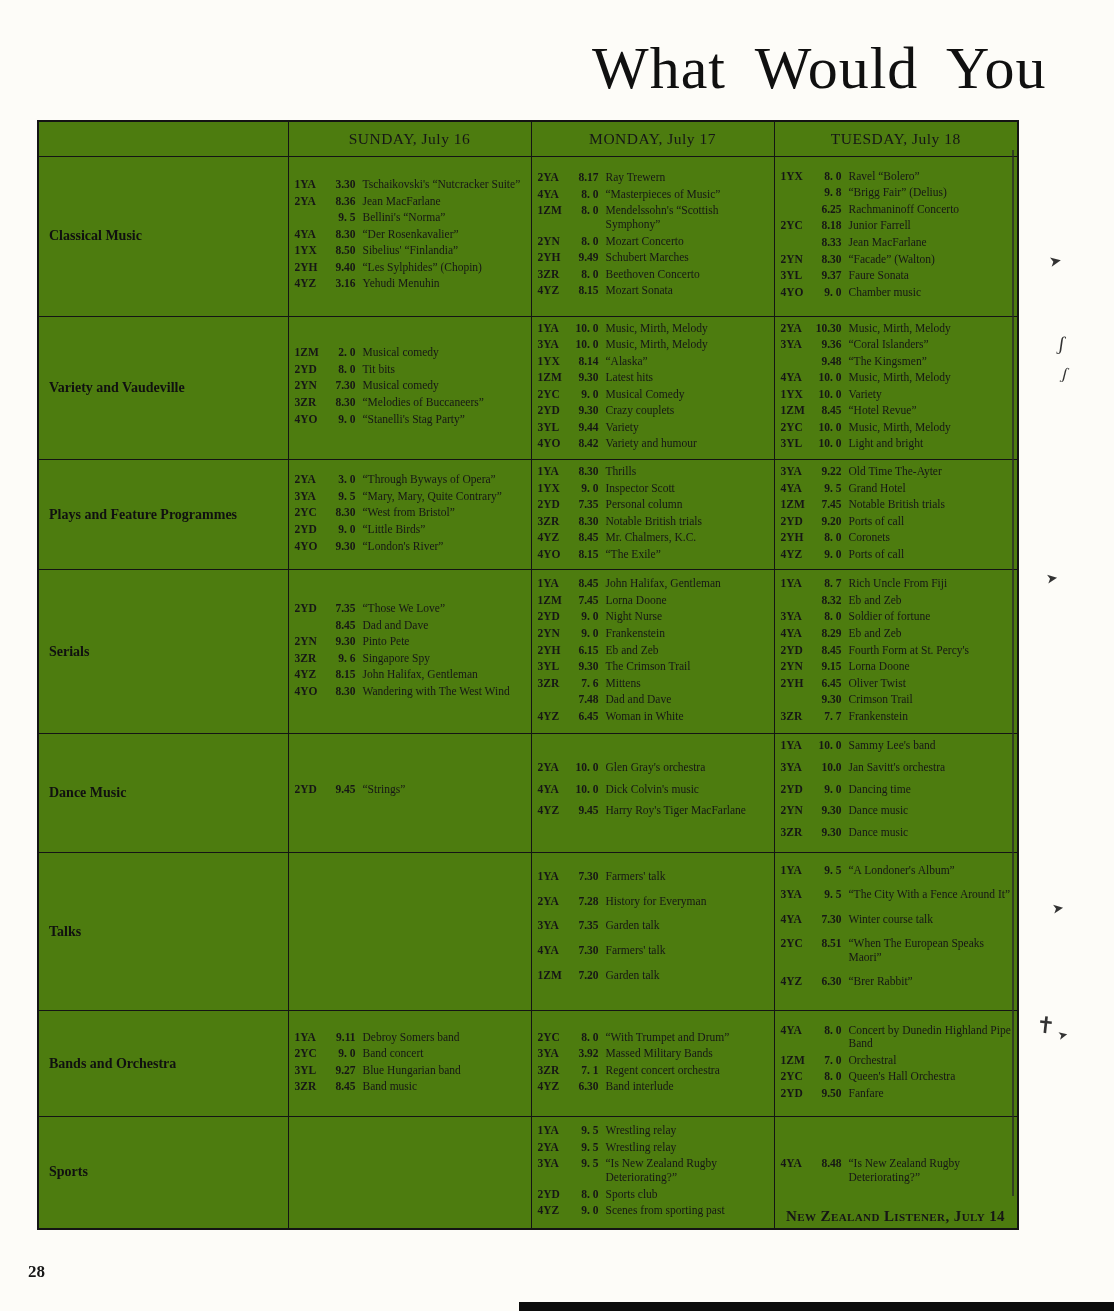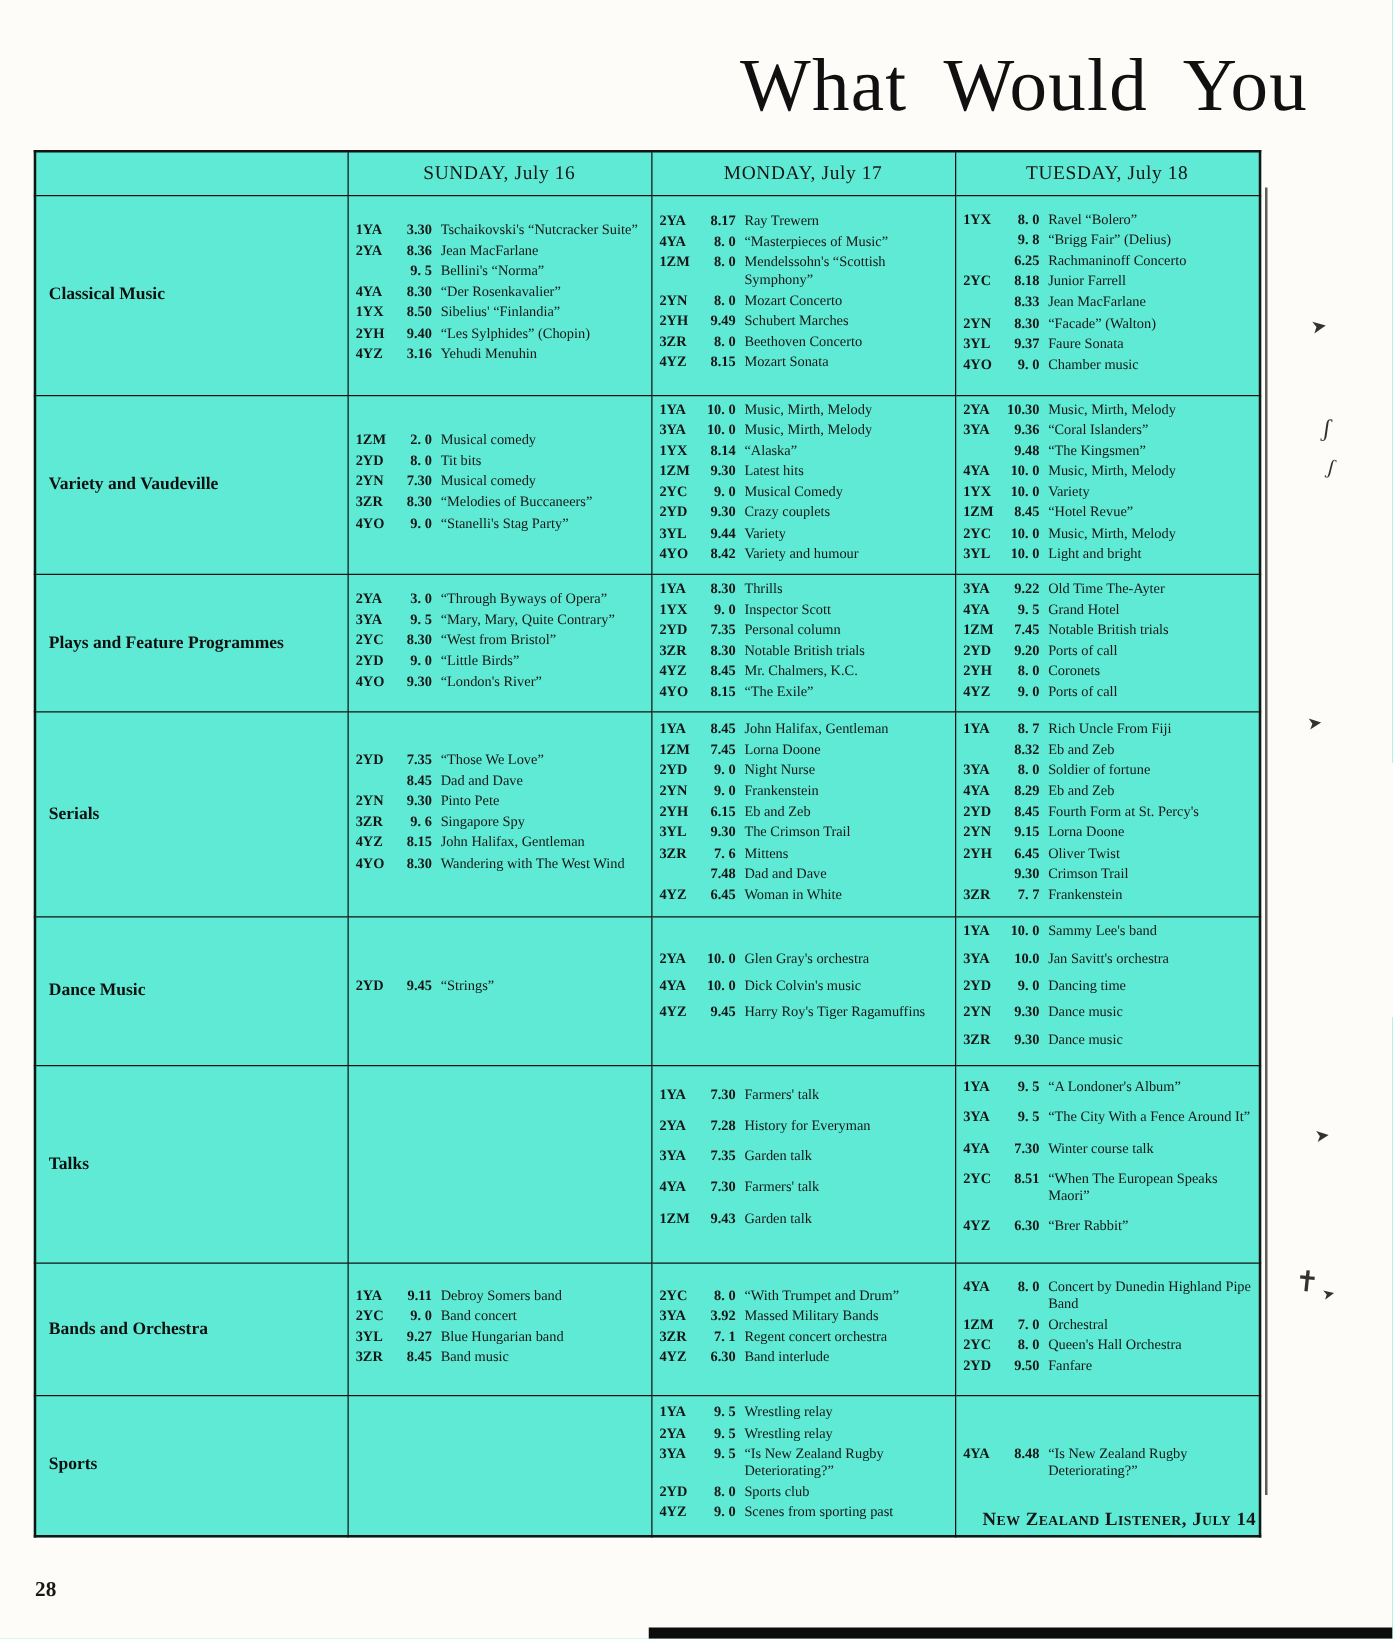--- a/index.html
+++ b/index.html
@@ -18,25 +18,25 @@
     font-size: 60px;
     font-weight: normal;
     letter-spacing: 1px;
     word-spacing: 14px;
     white-space: nowrap;
     color: #101010;
   }
   table.schedule {
     position: absolute;
     top: 120px;
-    left: 27px;
+    left: 37px;
     width: 980px;
     border-collapse: collapse;
     table-layout: fixed;
-    background: #5eead4;
+    background: #4d7c0f;
   }
   table.schedule, table.schedule th, table.schedule td {
     border: 1.6px solid #141414;
   }
   table.schedule { border-width: 2.2px; }
   thead th {
     height: 35px;
     font-size: 15.5px;
     font-weight: normal;
     letter-spacing: 0.5px;
@@ -602,21 +602,21 @@
               <span class="ds">Glen Gray's orchestra</span>
             </div>
             <div class="entry">
               <span class="st">4YA</span>
               <span class="tm">10. 0</span>
               <span class="ds">Dick Colvin's music</span>
             </div>
             <div class="entry">
               <span class="st">4YZ</span>
               <span class="tm">9.45</span>
-              <span class="ds">Harry Roy's Tiger Ragamuffins</span>
+              <span class="ds">Harry Roy's Tiger MacFarlane</span>
             </div>
           </td>
           <td class="cell">
             <div class="entry">
               <span class="st">1YA</span>
               <span class="tm">10. 0</span>
               <span class="ds">Sammy Lee's band</span>
             </div>
             <div class="entry">
               <span class="st">3YA</span>
@@ -659,21 +659,21 @@
               <span class="tm">7.35</span>
               <span class="ds">Garden talk</span>
             </div>
             <div class="entry">
               <span class="st">4YA</span>
               <span class="tm">7.30</span>
               <span class="ds">Farmers' talk</span>
             </div>
             <div class="entry">
               <span class="st">1ZM</span>
-              <span class="tm">9.43</span>
+              <span class="tm">7.20</span>
               <span class="ds">Garden talk</span>
             </div>
           </td>
           <td class="cell">
             <div class="entry">
               <span class="st">1YA</span>
               <span class="tm">9. 5</span>
               <span class="ds">“A Londoner's Album”</span>
             </div>
             <div class="entry">

